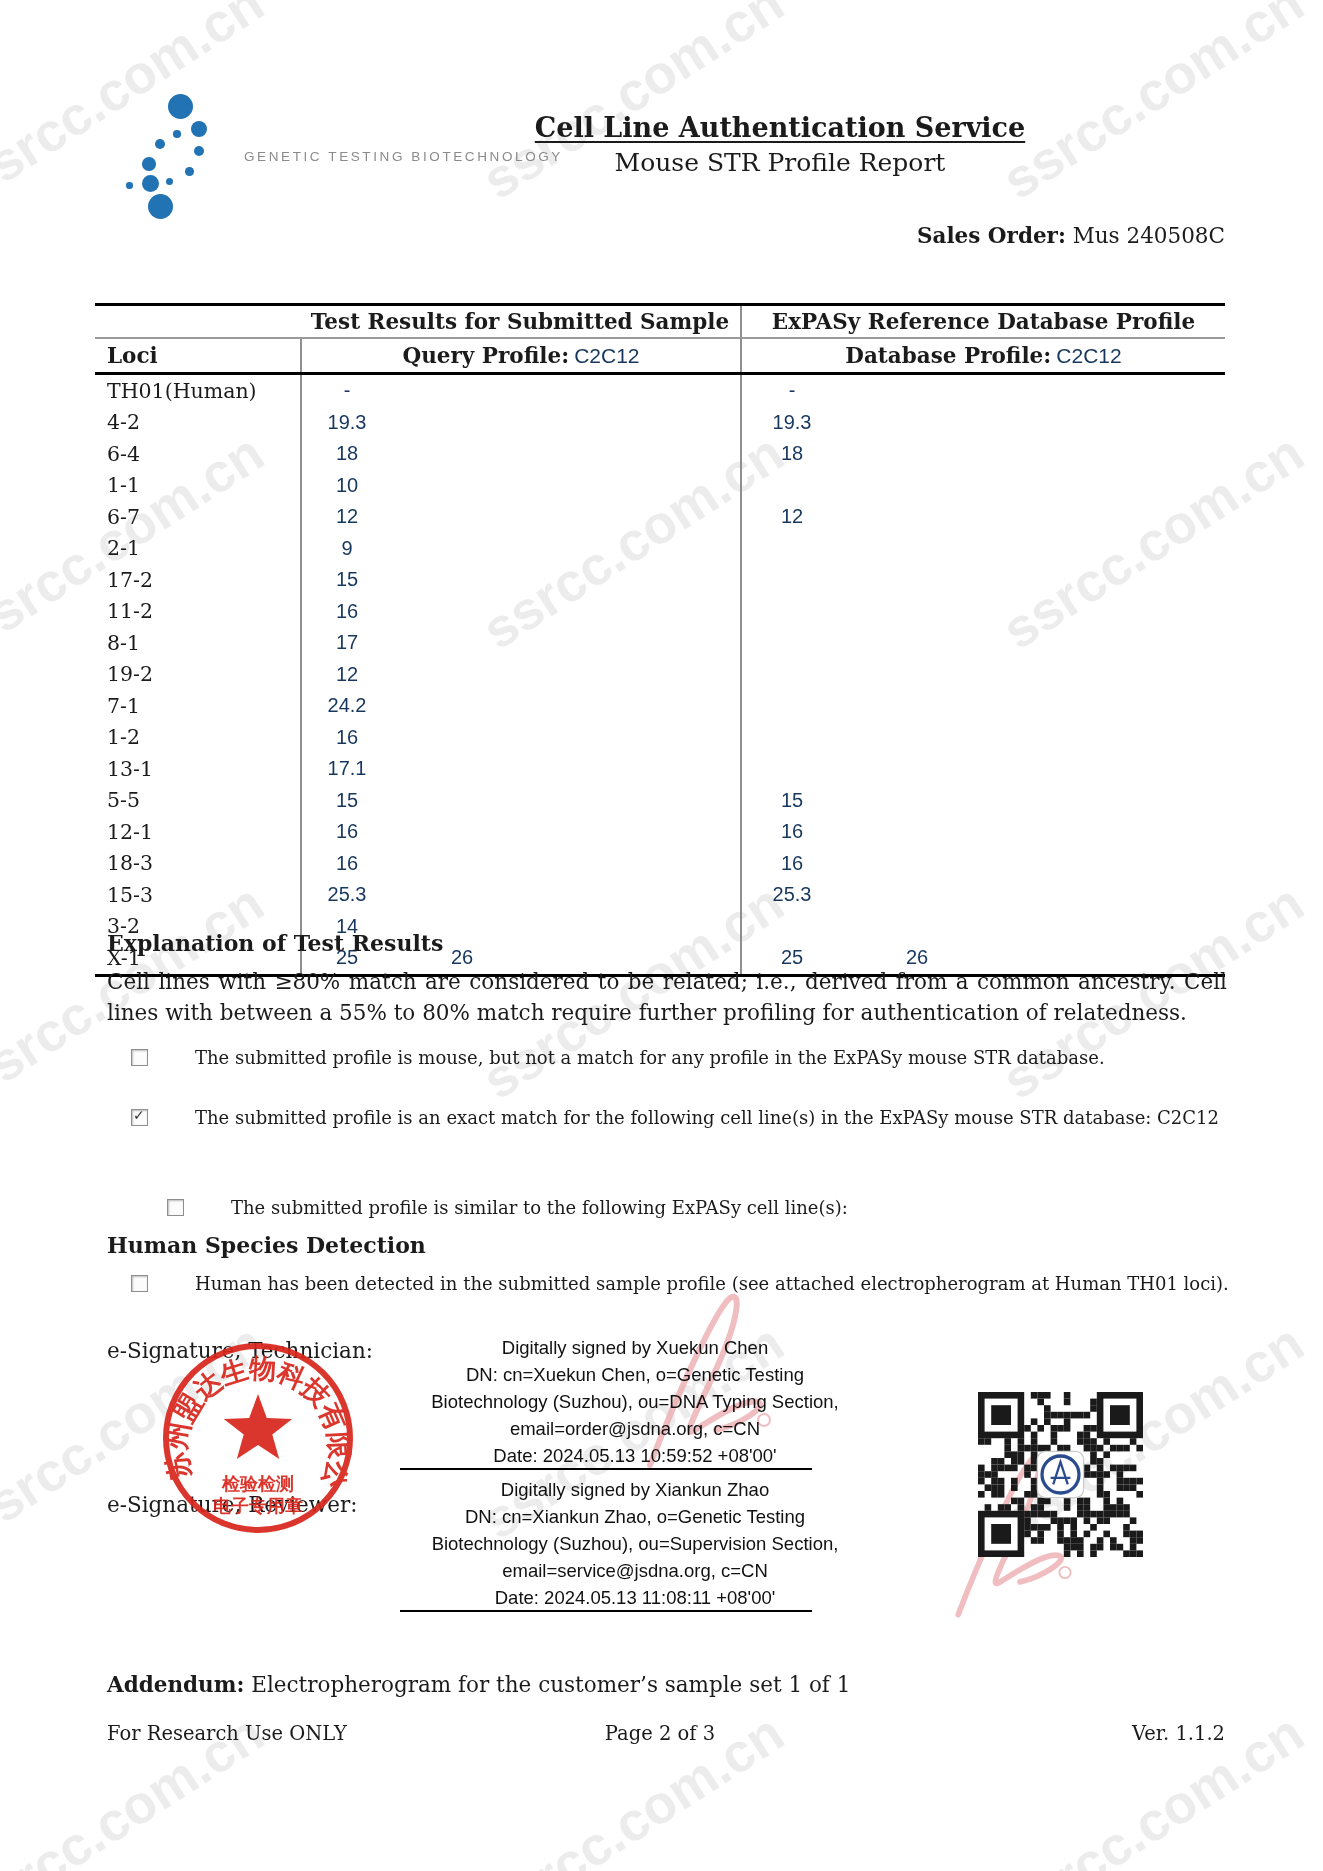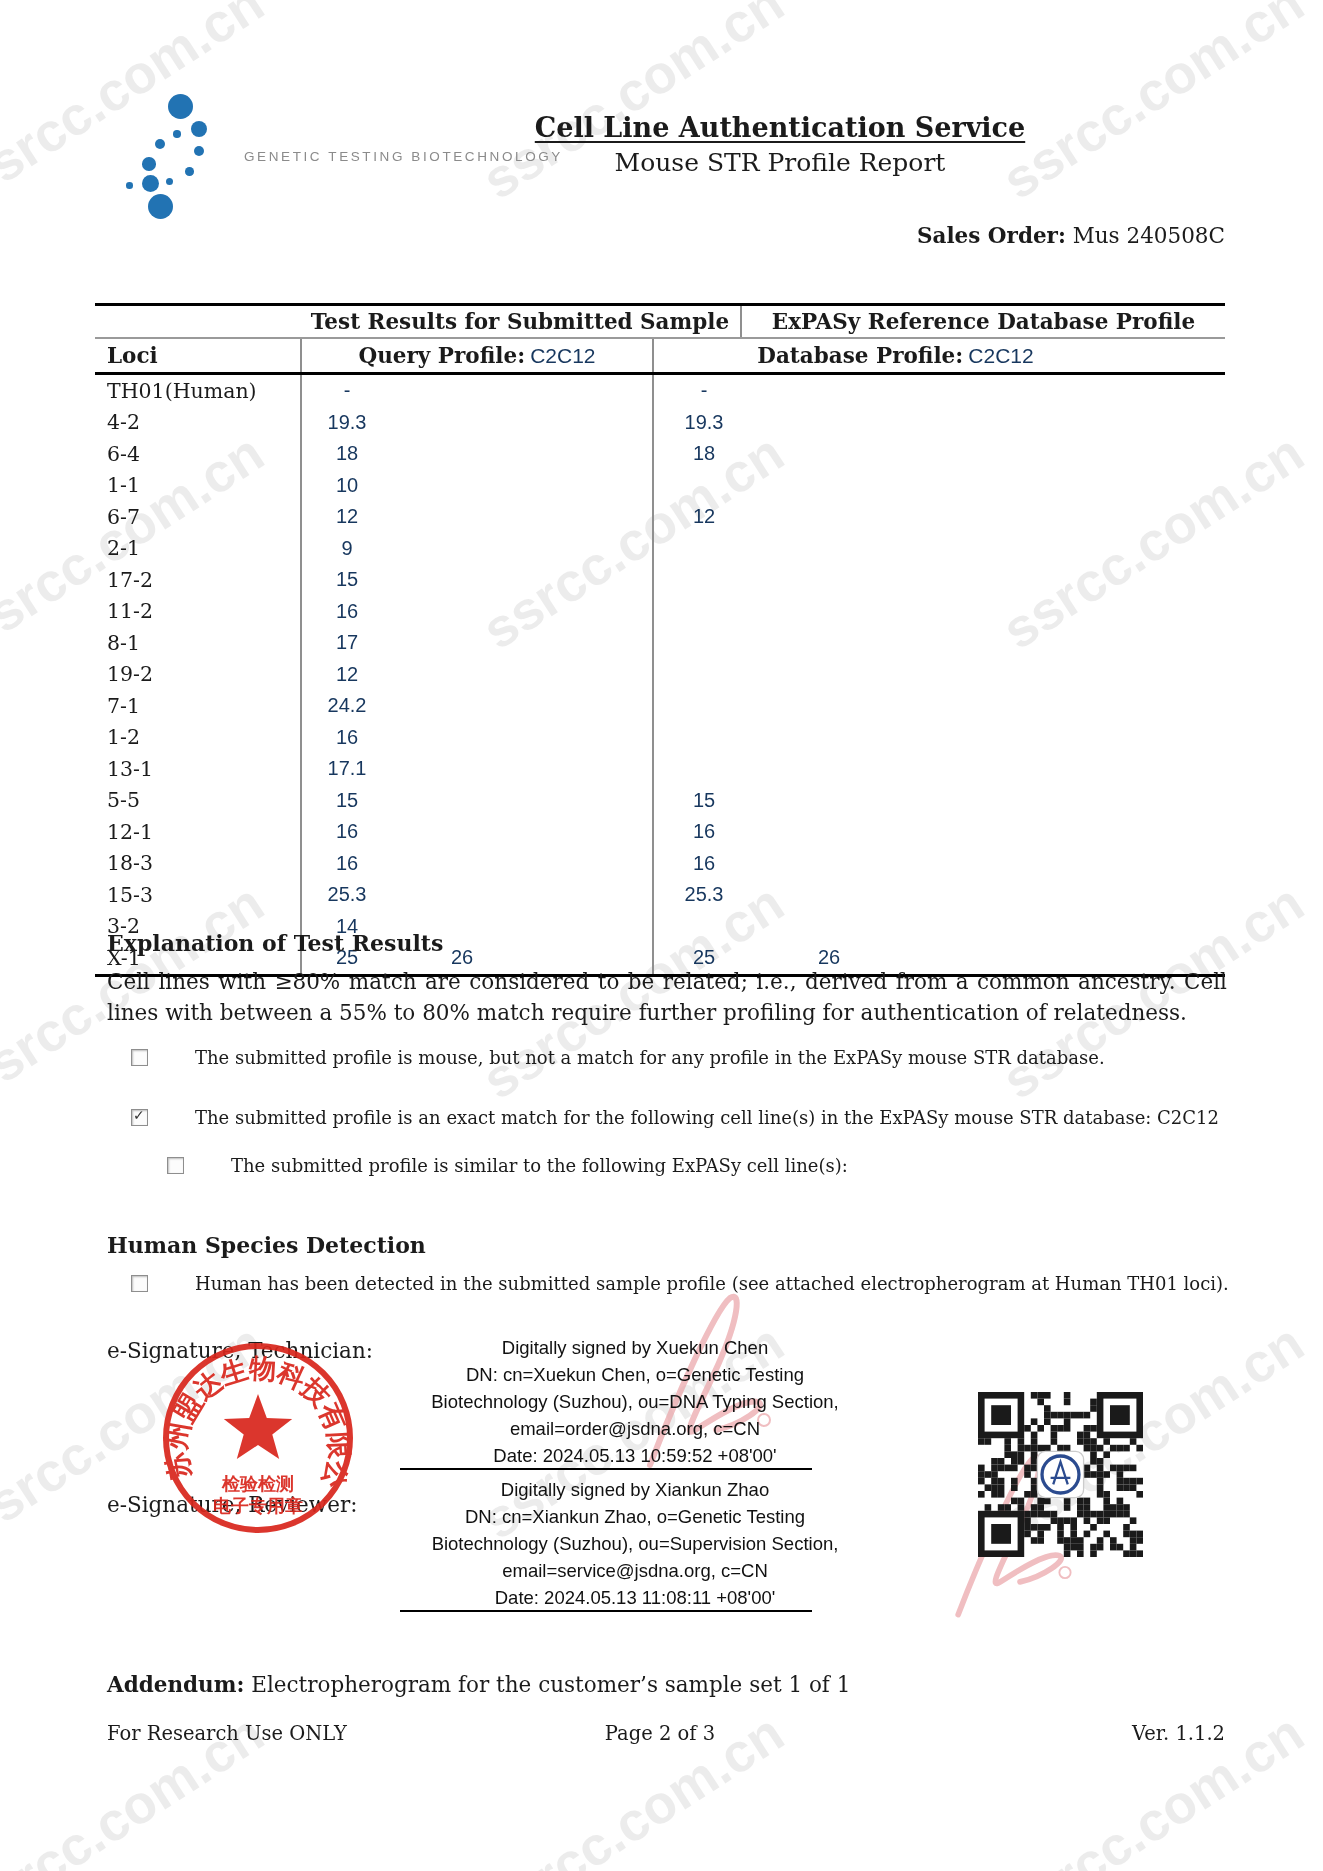--- a/index.html
+++ b/index.html
@@ -28,21 +28,21 @@
   .sales-order{position:absolute; right:98px; top:223px; font-size:21.5px; z-index:2;}
   .sales-order b{font-weight:bold;}
   
   .str-table{position:absolute; left:95px; top:255px; width:1130px; z-index:2;
              border-top:3px solid #000; border-bottom:3px solid #000;margin-top:48px;}
   .t-row{display:flex; align-items:center;}
   .gh-row{height:31px; border-bottom:2px solid #9a9a9a;}
   .ch-row{height:33px; border-bottom:3px solid #000;}
   .b-row{height:31.5px;}
   .c-loci{width:205px; box-sizing:border-box; padding-left:12px; font-size:20.5px;}
-  .c-query{width:352px; box-sizing:border-box; border-left:2px solid #8f8f8f; display:flex; align-self:stretch; align-items:center;}
+  .c-query{width:440px; box-sizing:border-box; border-left:2px solid #8f8f8f; display:flex; align-self:stretch; align-items:center;}
   .c-db{width:485px; box-sizing:border-box; border-left:2px solid #8f8f8f; display:flex; align-self:stretch; align-items:center;}
   .gh-cell{font-weight:bold; font-size:21.5px; text-align:center; align-self:stretch; display:flex; align-items:center; justify-content:center;}
   .gh-left{width:205px;}
   .gh-mid{width:440px; box-sizing:border-box;}
   .gh-right{width:485px; box-sizing:border-box; border-left:2px solid #8f8f8f;}
   .hdr-label{font-weight:bold; font-size:21.5px;}
   .hdr-center{width:100%; text-align:center;}
   .val{font-family:"Liberation Sans",sans-serif; color:#17375e;}
   .a1q{width:90px; text-align:center;}
   .a2q{width:140px; text-align:center;}
@@ -370,21 +370,21 @@
           <div class="checkbox"></div>
         </div>
         <div class="opt-text">The submitted profile is mouse, but not a match for any profile in the ExPASy mouse STR database.</div>
       </div>
       <div class="option" style="top: 1102px;">
         <div class="cb-wrap">
           <div class="checkbox checked"></div>
         </div>
         <div class="opt-text">The submitted profile is an exact match for the following cell line(s) in the ExPASy mouse STR database: C2C12</div>
       </div>
-      <div class="option" style="top: 1150px; padding-left: 36px;">
+      <div class="option" style="top: 1192px; padding-left: 36px;">
         <div class="cb-wrap">
           <div class="checkbox"></div>
         </div>
         <div class="opt-text">The submitted profile is similar to the following ExPASy cell line(s):</div>
       </div>
     </div>
 
   <div class="sec-head" style="top:1232px;">Human Species Detection</div>
   <div id="human-options">
       <div class="option" style="top: 1268px;">

